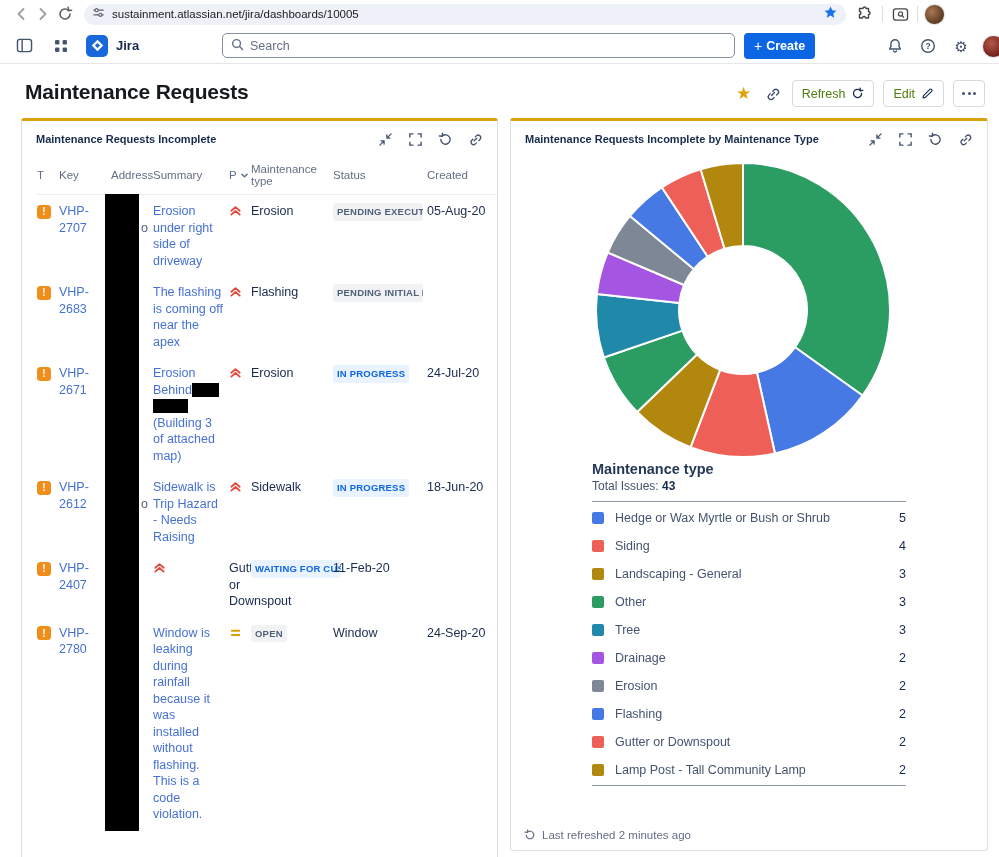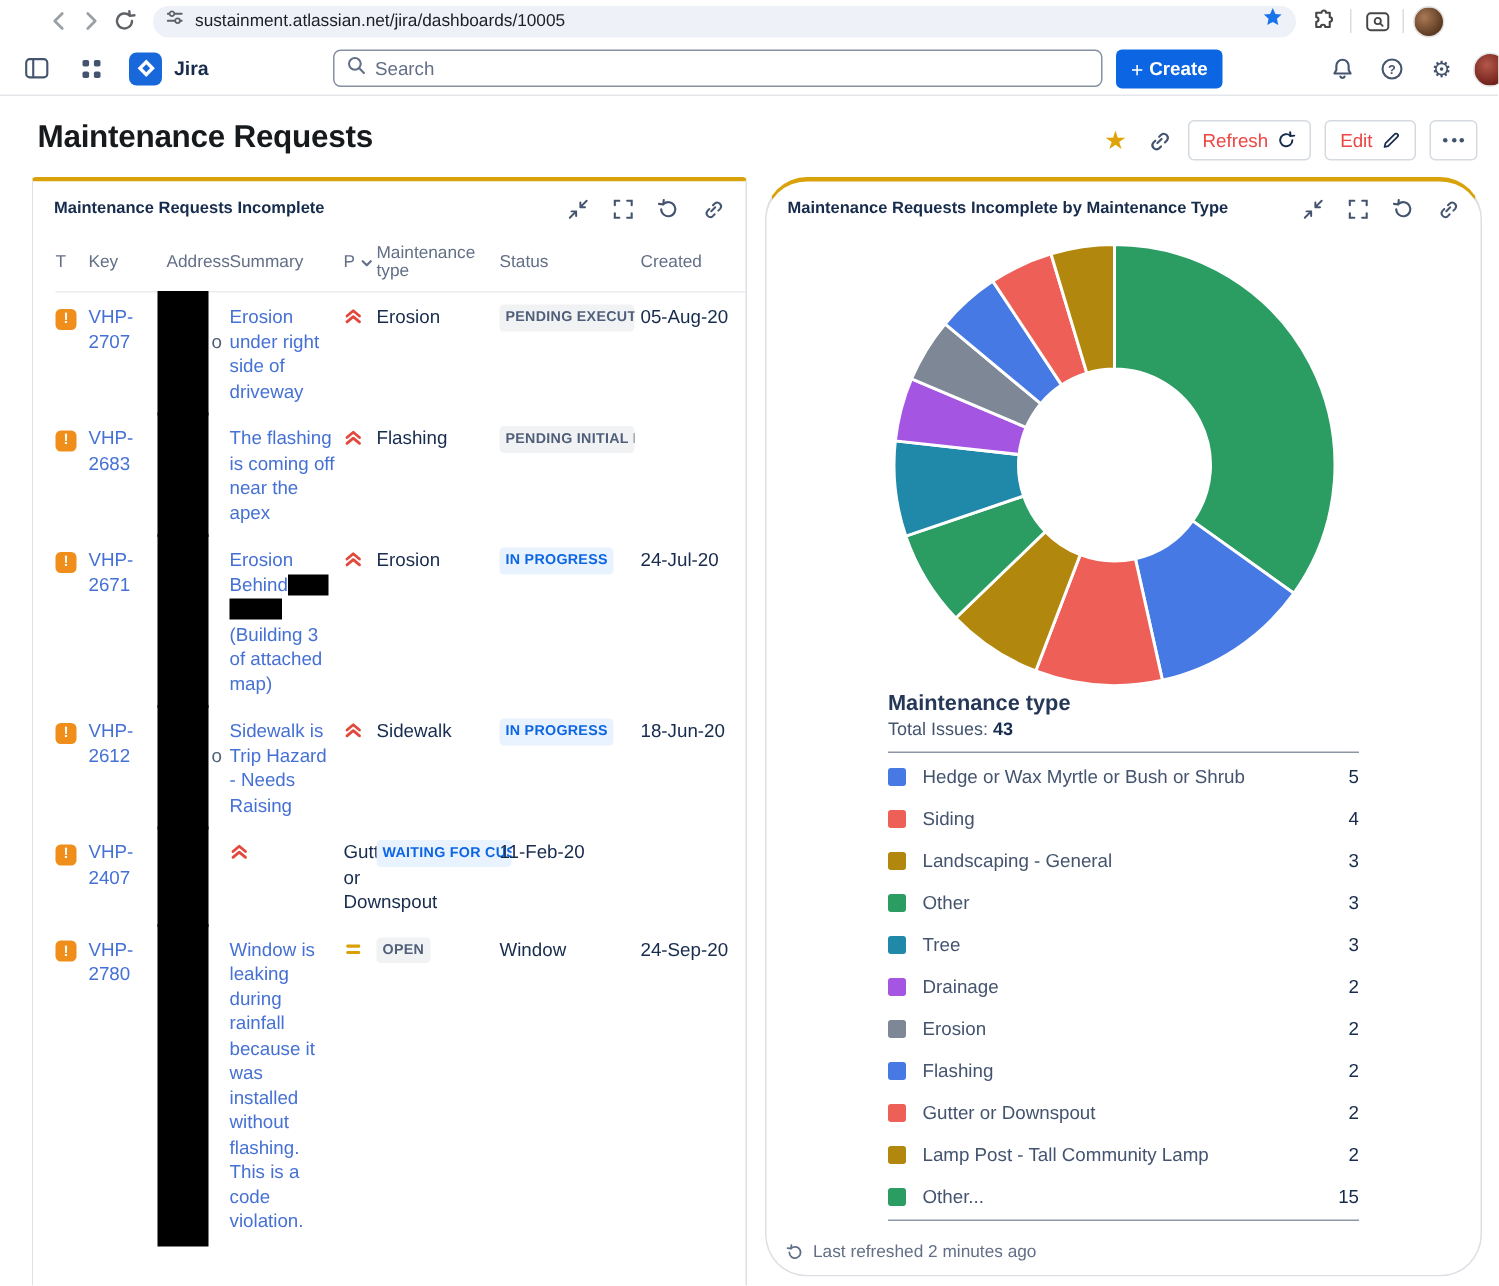--- a/index.html
+++ b/index.html
@@ -1,21 +1,21 @@
 <!DOCTYPE html>
 <html><head>
 <meta charset="utf-8">
 <style>
   * { margin:0; padding:0; box-sizing:border-box; }
   html,body { background:#fff; }
   .screen { position:relative; width:999px; height:857px; overflow:hidden; background:#fff;
             font-family:"Liberation Sans", sans-serif; color:#172b4d; }
 
   
-  .browser-bar { height:28px; display:flex; align-items:center; padding:0 28px; background:#fff; }
+  .browser-bar { height:28px; display:flex; align-items:center; padding:0 10px; background:#fff; }
   .bicon { display:inline-flex; align-items:center; justify-content:center; width:22px; height:22px; flex:none; }
   .url-pill { display:flex; align-items:center; width:762px; height:21px; margin-left:8px;
               background:#eef1f8; border-radius:11px; padding:0 8px; gap:7px; }
   .url-text { font-size:11.5px; color:#202124; flex:1; white-space:nowrap; overflow:hidden; }
   .chrome-divider { width:1px; height:16px; background:#dadce0; margin:0 6px; flex:none; }
   .avatar-chrome { width:21px; height:21px; border-radius:50%; flex:none;
                    background:radial-gradient(circle at 35% 35%, #a97955, #5d3a22 70%); border:1px solid #e0e0e0; }
 
   
   .jira-nav { position:relative; height:36px; border-bottom:1px solid #e4e6ea; display:flex; align-items:center; padding:0 12px; }
@@ -34,33 +34,33 @@
   .nav-iconbtn { width:24px; height:24px; display:flex; align-items:center; justify-content:center; color:#44546f; }
   .gear-glyph { font-size:15px; line-height:1; color:#44546f; }
   .avatar-jira { width:23px; height:23px; border-radius:50%;
                  background:radial-gradient(circle at 40% 35%, #b4574a, #6e1f18 75%); border:1px solid #e4e6ea; }
 
   
   .page-header { position:relative; height:54px; padding:0 25px; }
   .page-title { position:absolute; left:25px; top:16px; font-size:21px; font-weight:700; color:#161a1d; letter-spacing:-0.2px; }
   .header-actions { position:absolute; right:14px; top:16px; display:flex; align-items:center; gap:9px; }
   .hbtn { display:flex; align-items:center; gap:6px; height:27px; padding:0 9px; background:#fff;
-          border:1px solid #d5d9e0; border-radius:4px; font-size:12.5px; color:#ef4444; cursor:pointer;
+          border:1px solid #d5d9e0; border-radius:4px; font-size:12.5px; color:#4d7c0f; cursor:pointer;
           font-family:"Liberation Sans", sans-serif; }
   .hicon { display:inline-flex; width:20px; height:20px; align-items:center; justify-content:center; }
   .star-gold { color:#dfa307; font-size:17px; line-height:1; }
   .dots { display:flex; gap:2.5px; align-items:center; }
   .dots i { width:3px; height:3px; border-radius:50%; background:#44546f; }
 
   
   .dashboard { position:absolute; top:118px; left:21px; display:flex; gap:12px; }
   .panel { background:#fff; border:1px solid #dcdfe4; border-top:3px solid #d9a20b; border-radius:3px;
            position:relative; overflow:hidden; }
   .panel-left  { width:477px; height:745px; }
-  .panel-right { width:478px; height:733px;border-radius:28px; }
+  .panel-right { width:478px; height:733px; }
   .panel-head { display:flex; align-items:center; justify-content:space-between; padding:10px 14px 8px; }
   .panel-title { font-size:11px; font-weight:700; color:#172b4d; }
   .panel-icons { display:flex; gap:14px; align-items:center; }
   .picon { width:16px; height:16px; display:inline-flex; align-items:center; justify-content:center; cursor:pointer; }
 
   
   .tgrid { display:grid; grid-template-columns:18px 56px 42px 76px 22px 82px 94px 70px; width:475px; }
   .table-wrap { padding:2px 0 0 15px; }
   .thead { font-size:11.5px; color:#626f86; padding:6px 0 7px; border-bottom:1px solid #ebecf0; align-items:center; }
   .thead .th { display:flex; align-items:center; gap:3px; }
@@ -492,25 +492,20 @@
     <span class="llabel">Gutter or Downspout</span>
     <span class="lvalue">2</span>
   </div>
 
   <div class="lrow">
     <span class="swatch" style="background: rgb(178, 135, 14);"></span>
     <span class="llabel">Lamp Post - Tall Community Lamp</span>
     <span class="lvalue">2</span>
   </div>
 
-  <div class="lrow">
-    <span class="swatch" style="background: rgb(43, 157, 99);"></span>
-    <span class="llabel">Other...</span>
-    <span class="lvalue">15</span>
-  </div>
 </div>
       <div class="legend-divider" style="margin-top:1px;"></div>
 
       <div class="panel-footer">
         <svg width="12" height="12" viewBox="0 0 16 16">
             <path d="M3 8 A5 5 0 1 0 4.6 4.3" stroke="#626f86" stroke-width="1.6" fill="none" stroke-linecap="round"></path>
             <path d="M4.8 1.4 L4.5 4.6 L1.4 4.2" stroke="#626f86" stroke-width="1.6" fill="none" stroke-linecap="round" stroke-linejoin="round"></path>
           </svg>
         <span>Last refreshed 2 minutes ago</span>
       </div>

